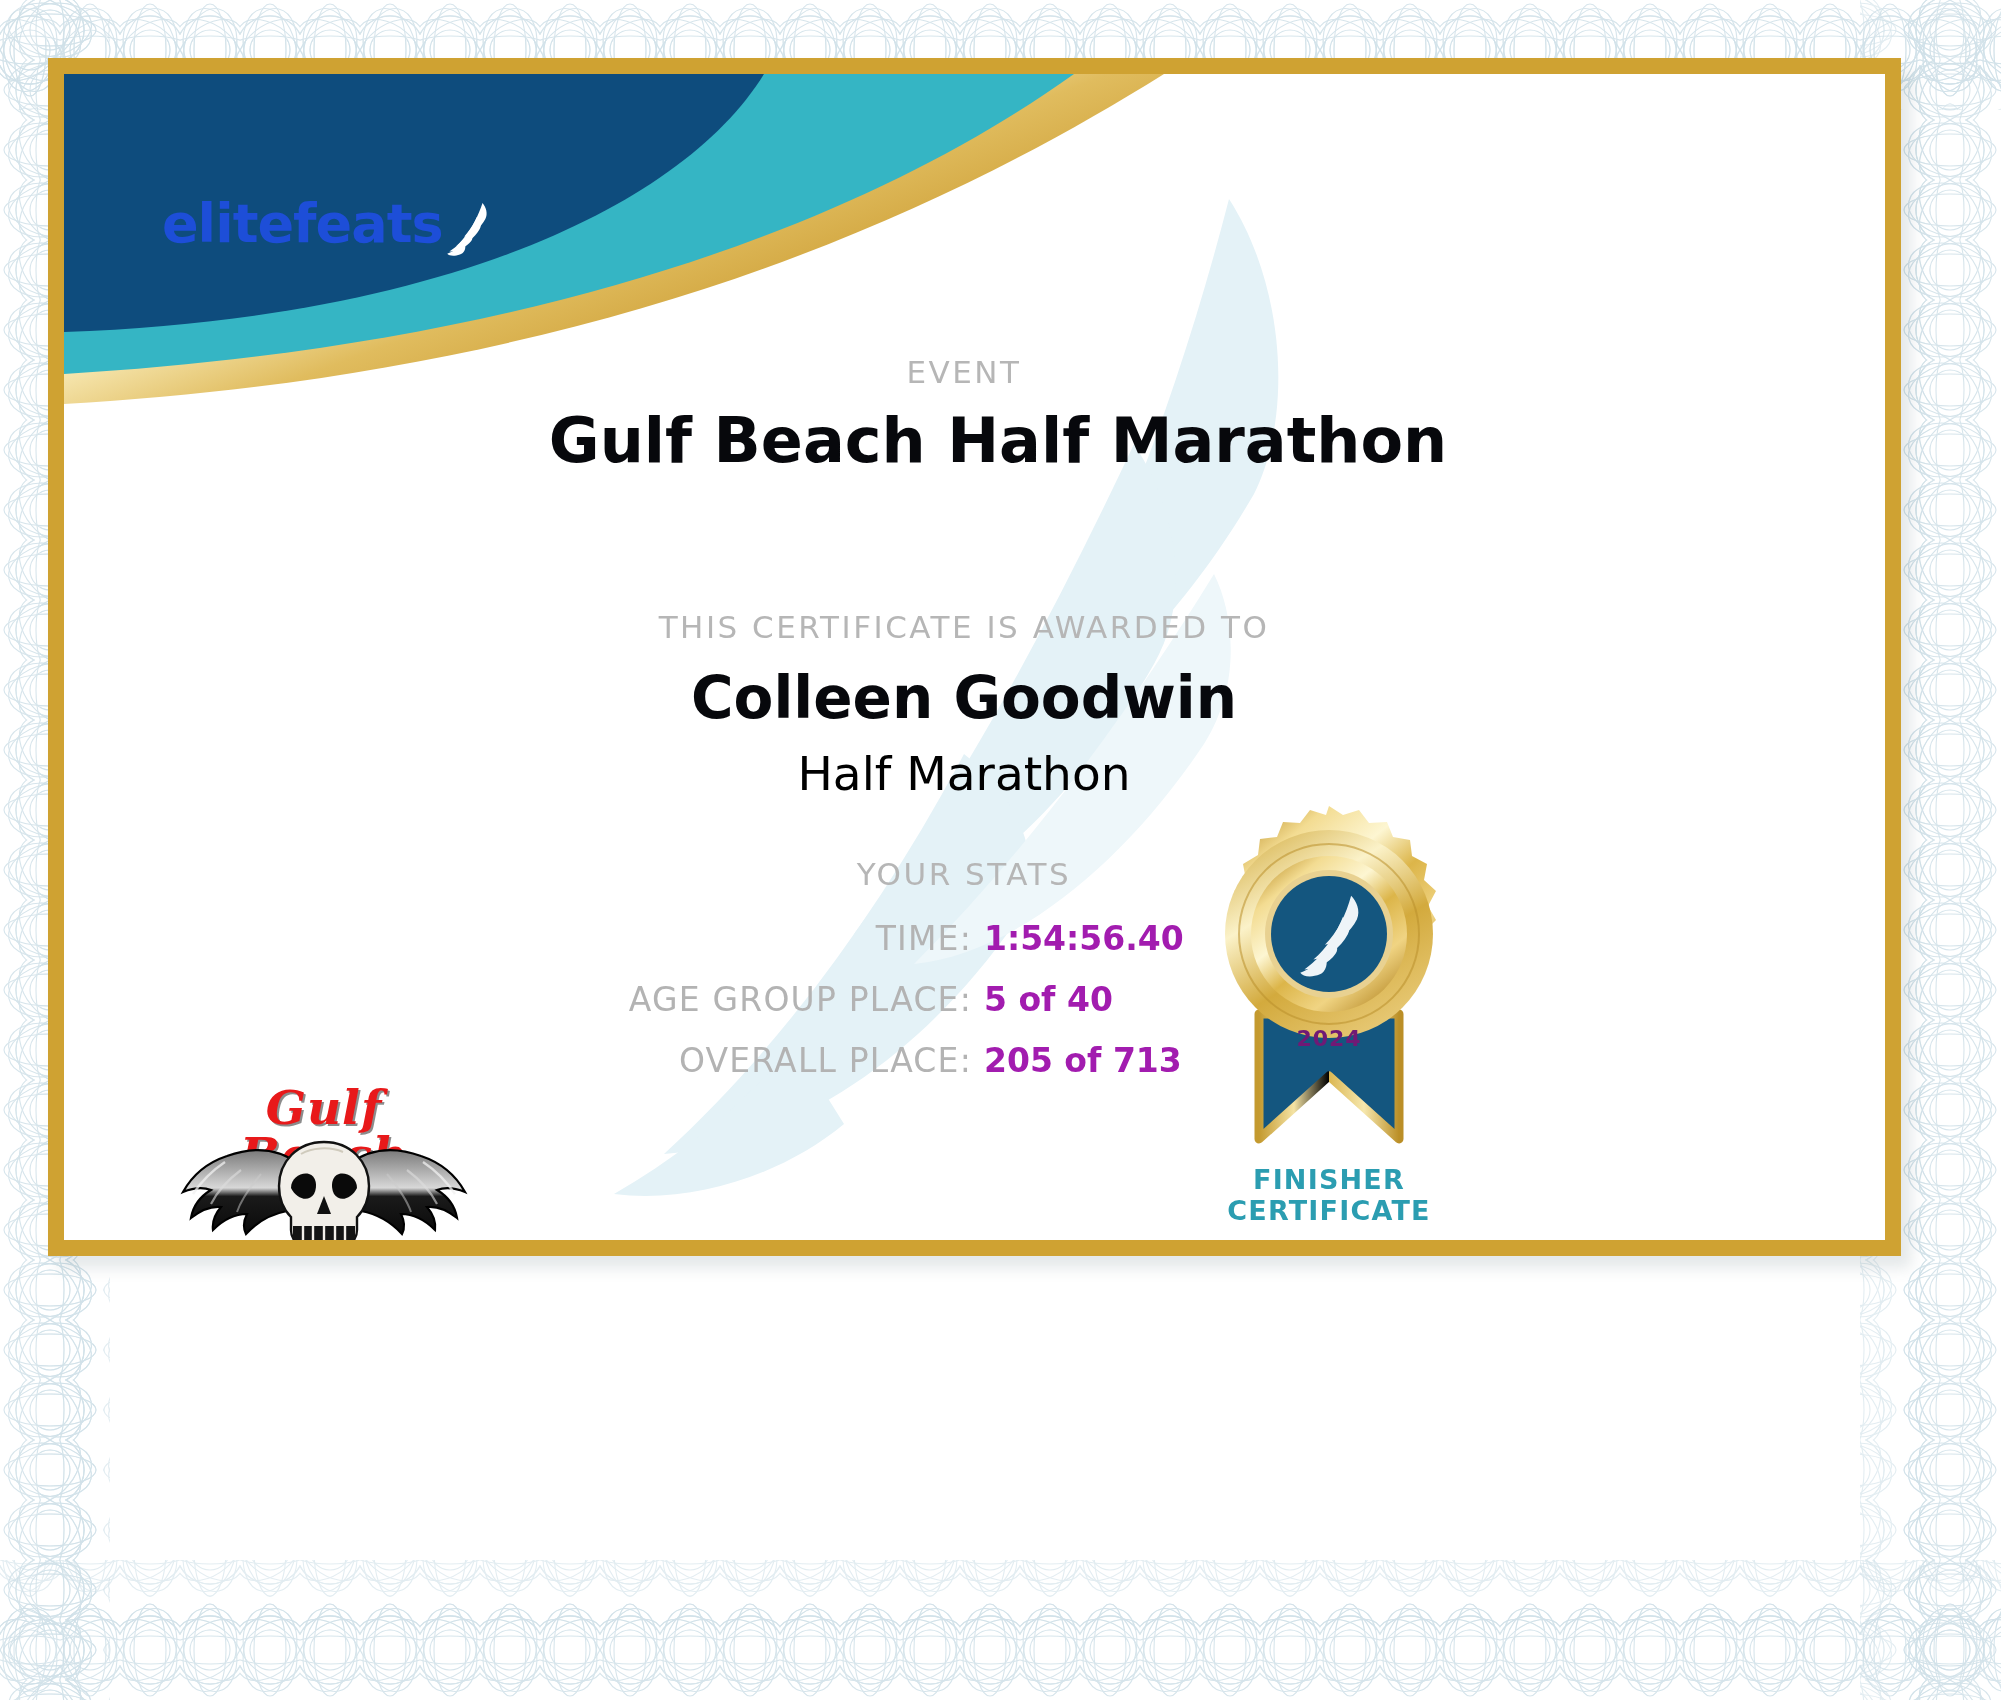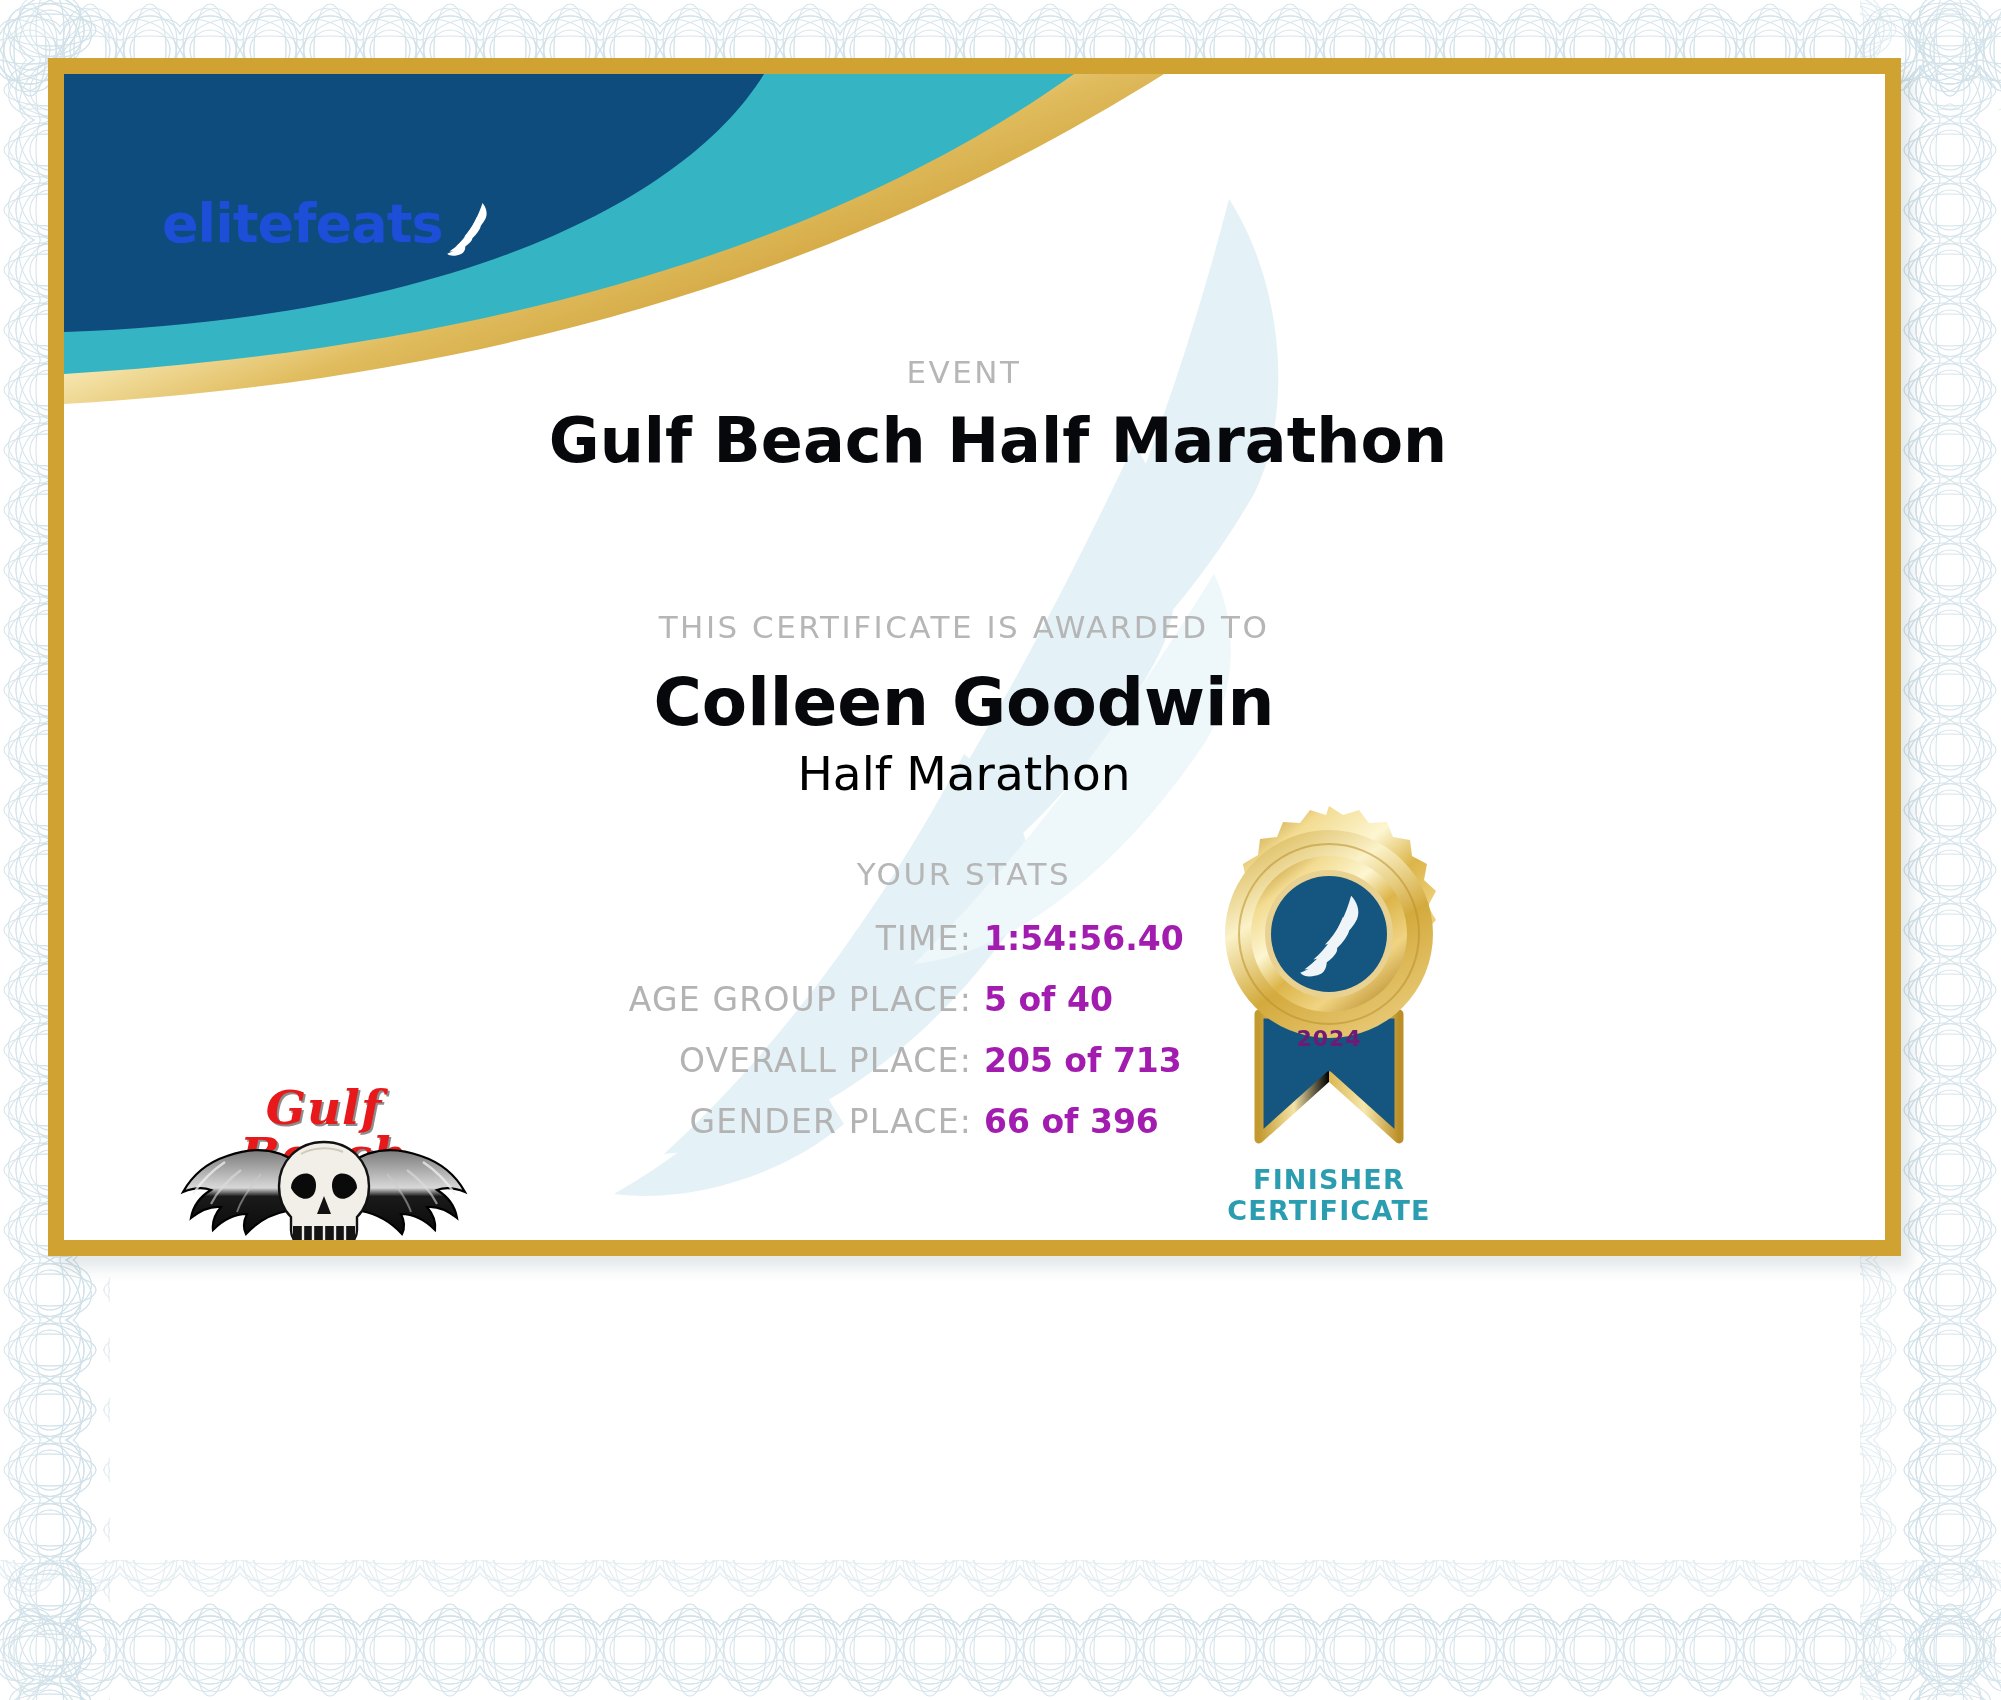--- a/index.html
+++ b/index.html
@@ -109,21 +109,21 @@
   }
   .headline-event {
     font-family: "DejaVu Sans", sans-serif;
     font-size: 62px;
     font-weight: 700;
     color: #07080c;
     letter-spacing: 0px;
   }
   .headline-name {
     font-family: "DejaVu Sans", sans-serif;
-    font-size: 66px;
+    font-size: 58px;
     font-weight: 700;
     color: #07080c;
   }
   .subname {
     font-family: "DejaVu Sans", sans-serif;
     font-size: 47px;
     font-weight: 400;
     color: #000000;
   }
 
@@ -332,24 +332,20 @@
           <div class="stat-label">TIME:</div>
           <div class="stat-value">1:54:56.40</div>
         </div>
         <div class="stat-row">
           <div class="stat-label">AGE GROUP PLACE:</div>
           <div class="stat-value">5 of 40</div>
         </div>
         <div class="stat-row">
           <div class="stat-label">OVERALL PLACE:</div>
           <div class="stat-value">205 of 713</div>
-        </div>
-        <div class="stat-row">
-          <div class="stat-label">GENDER PLACE:</div>
-          <div class="stat-value">66 of 396</div>
         </div>
       </div>
 
       <div id="event-logo">
         <div id="event-logo-top">Gulf Beach</div>
         <svg id="event-logo-skull" viewBox="0 0 290 125" xmlns="http://www.w3.org/2000/svg" aria-hidden="true">
           <defs>
             <linearGradient id="wingGrad" x1="0" y1="0" x2="0" y2="1">
               <stop offset="0%" stop-color="#7a7a7a"></stop>
               <stop offset="45%" stop-color="#d8d8d8"></stop>

